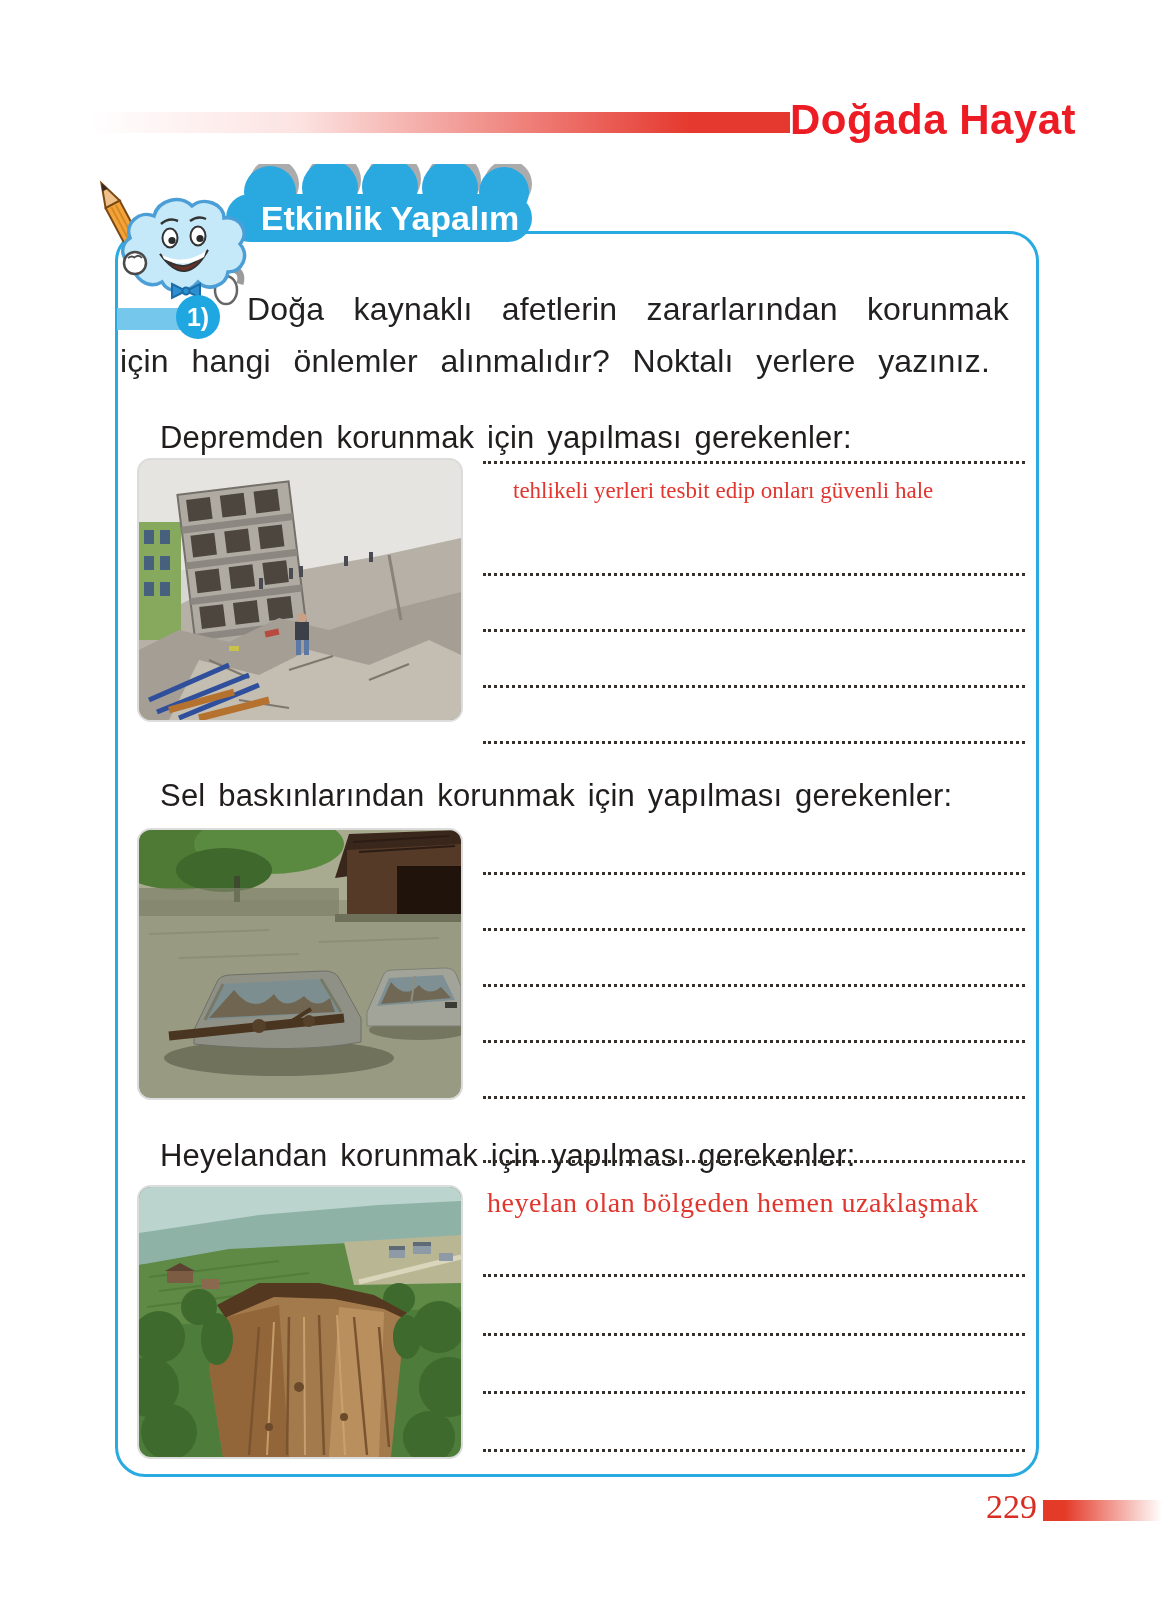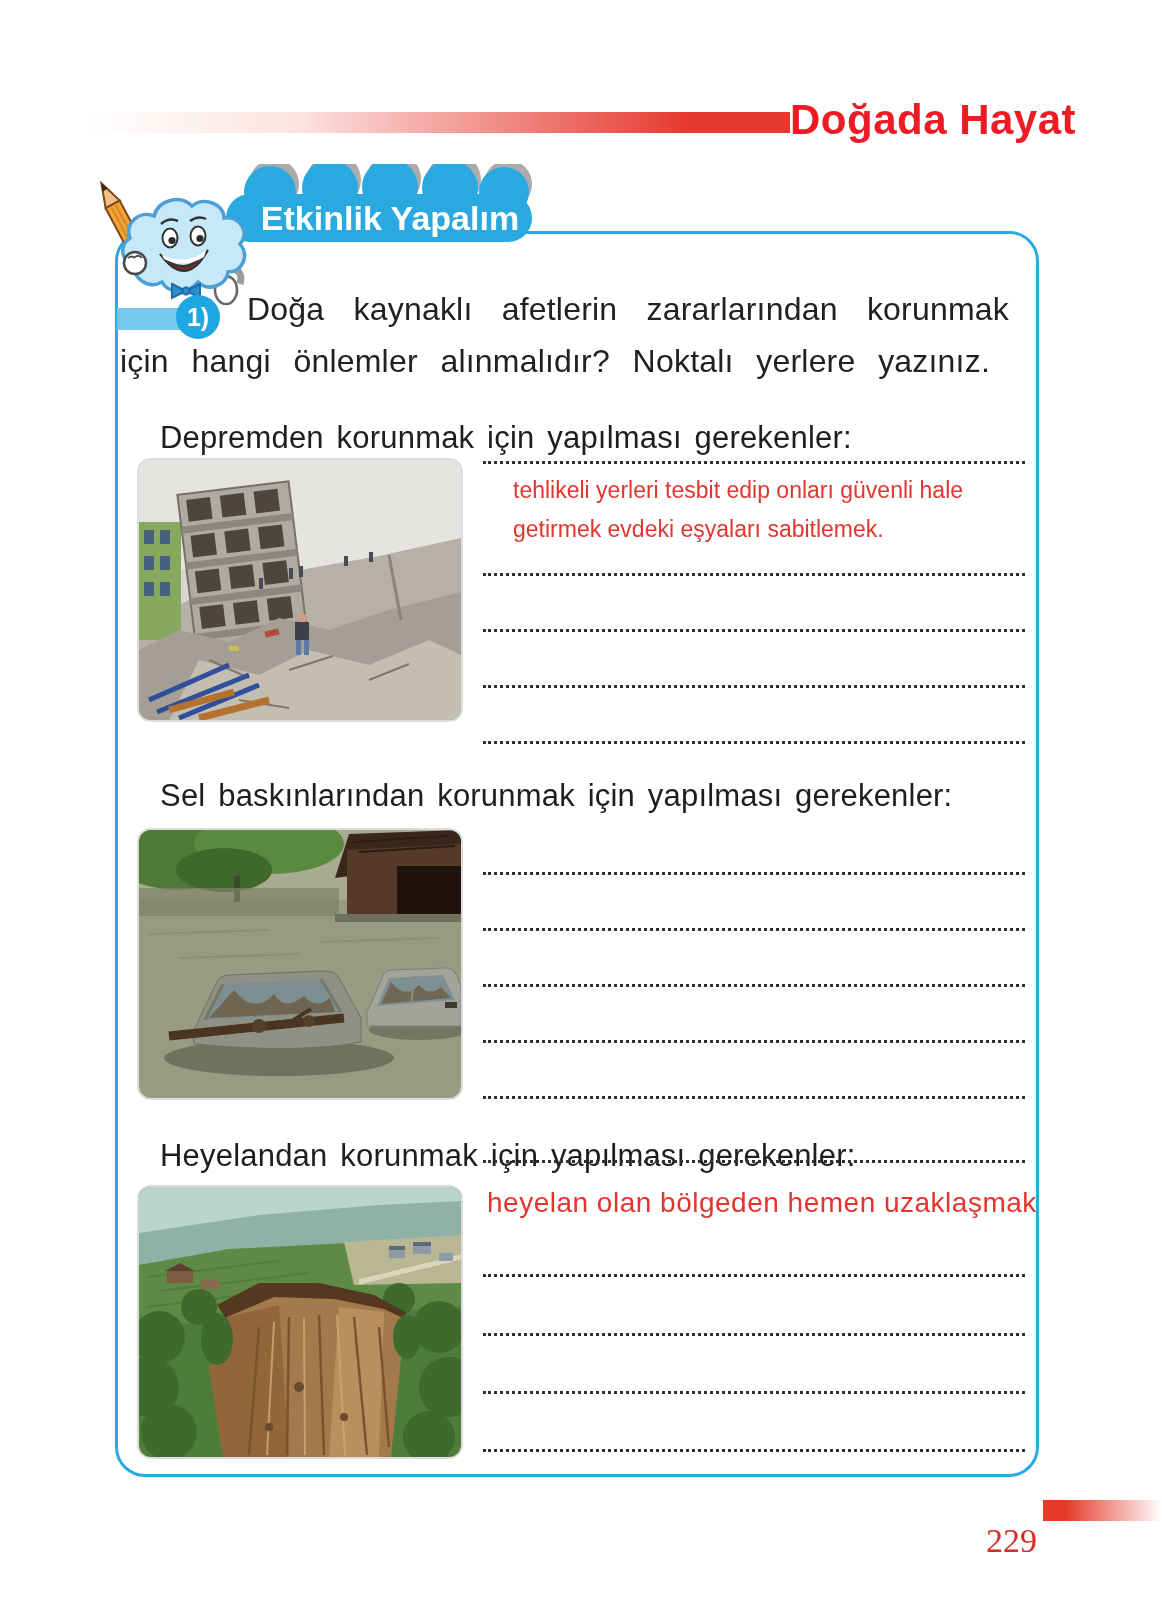--- a/index.html
+++ b/index.html
@@ -40,27 +40,27 @@
   .lines .dotline:nth-of-type(1){top:56px}
   .lines .dotline:nth-of-type(2){top:112px}
   .lines .dotline:nth-of-type(3){top:168px}
   .lines .dotline:nth-of-type(4){top:224px}
   .lines .dotline:nth-of-type(5){top:280px}
   .lines.s3 .dotline:nth-of-type(2){top:114px}
   .lines.s3 .dotline:nth-of-type(3){top:173px}
   .lines.s3 .dotline:nth-of-type(4){top:231px}
   .lines.s3 .dotline:nth-of-type(5){top:289px}
   .answer{position:absolute;color:#e0362e;z-index:3;}
-  .answer span{display:block;white-space:nowrap;}
+  .answer span{display:block;white-space:nowrap;font-family:Liberation Serif, serif;}
   .answer.a1{left:30px;top:10px;font-size:23px;line-height:39px;}
   .answer.a2{left:17px;top:20px;font-size:24px;}
   .answer.a3{left:4px;top:27px;font-size:28px;letter-spacing:.5px;}
   
   .pg-num{position:absolute;left:975px;top:1488px;width:62px;text-align:right;
-    font-family:"Liberation Serif",serif;font-size:34px;color:#d92c22;margin-top:34px;}
+    font-family:"Liberation Serif",serif;font-size:34px;color:#d92c22;}
   .ftr-rule{position:absolute;left:1043px;top:1500px;width:119px;height:21px;
     background:linear-gradient(90deg,#e43a28 0%,#e43a28 18%,rgba(228,58,40,.05) 96%,rgba(228,58,40,0) 100%);}
 </style>
 </head>
 <body>
 
 <div class="hdr-rule"></div>
 <div class="hdr-title">Doğada Hayat</div>
 
 <div class="content-box"></div>
@@ -184,21 +184,20 @@
     <rect x="156" y="162" width="14" height="18" fill="#3c4049"></rect>
     <rect x="157" y="180" width="5" height="15" fill="#5c78a4"></rect>
     <rect x="165" y="180" width="5" height="15" fill="#5c78a4"></rect>
     <rect x="126" y="170" width="14" height="6" fill="#b8493f" transform="rotate(-12 133 173)"></rect>
     <rect x="90" y="186" width="10" height="5" fill="#c8c24a"></rect>
   </svg>
 </div>
 <div class="lines s1">
   <div class="answer a1">
     <span>tehlikeli yerleri tesbit edip onları güvenli hale</span>
-    <span>getirmek evdeki eşyaları sabitlemek.</span>
   </div>
   <div class="dotline"></div>
   <div class="dotline"></div>
   <div class="dotline"></div>
   <div class="dotline"></div>
   <div class="dotline"></div>
 </div>
 
 <div class="sec-h s2">Sel baskınlarından korunmak için yapılması gerekenler:</div>
 <div class="photo s2">

